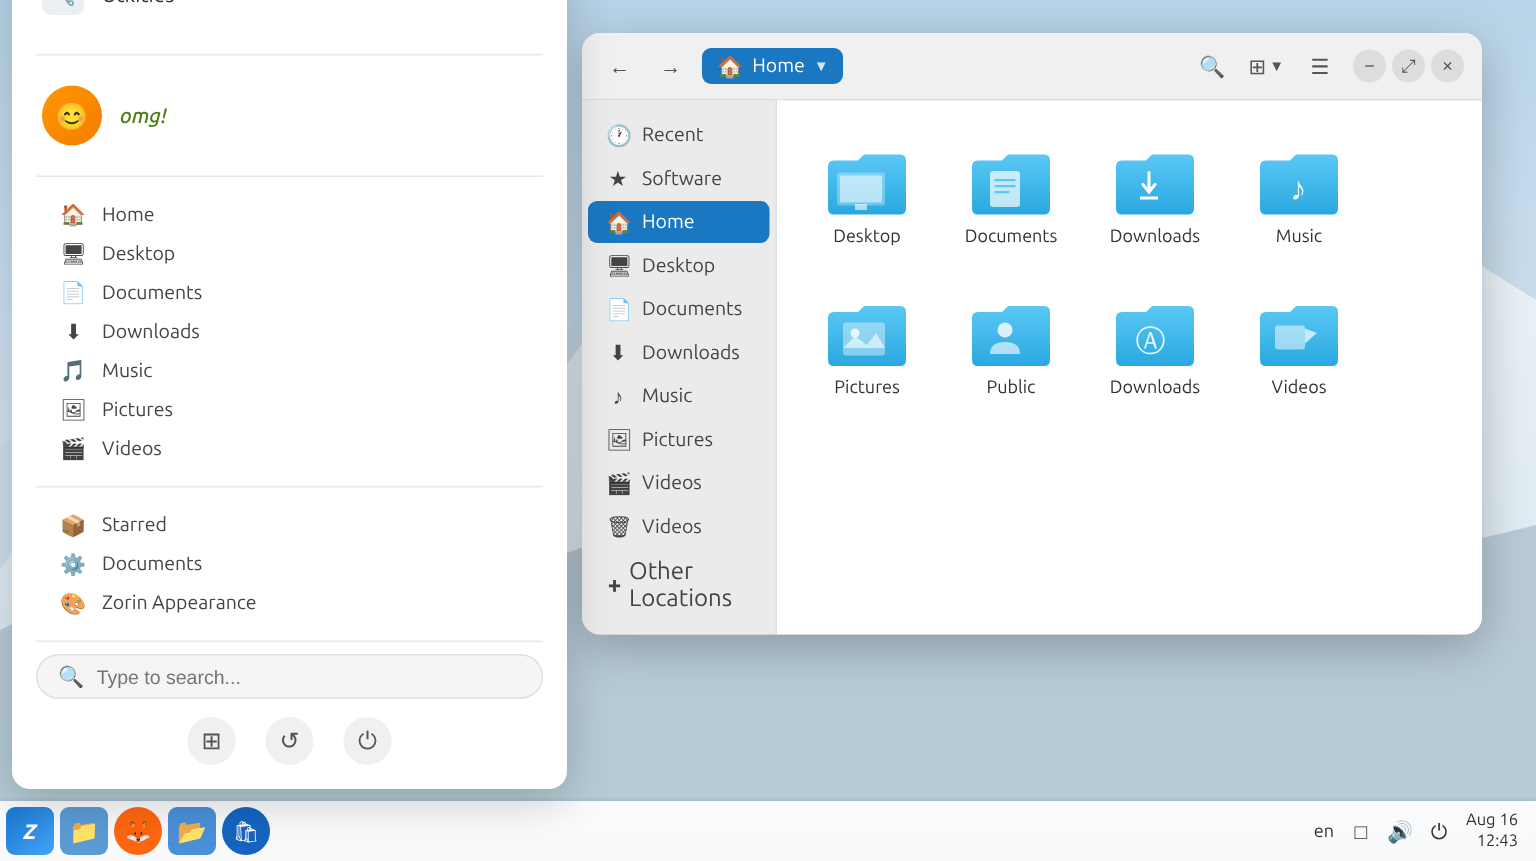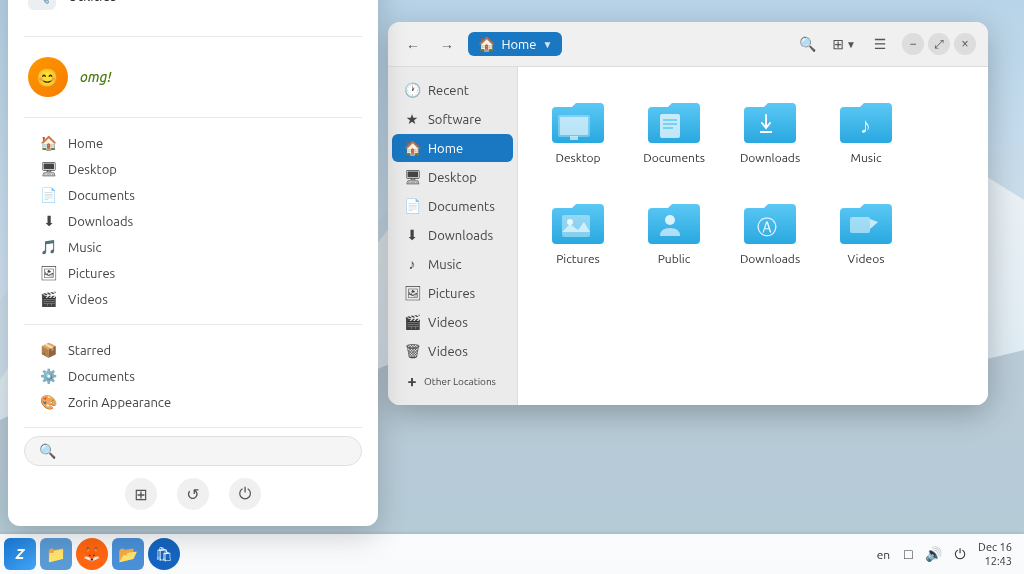--- a/index.html
+++ b/index.html
@@ -581,21 +581,21 @@
       <div class="fm-sidebar-item">
         <span class="fm-sidebar-icon">🎬</span>
         <span>Videos</span>
       </div>
       <div class="fm-sidebar-item">
         <span class="fm-sidebar-icon">🗑</span>
         <span>Videos</span>
       </div>
       <div class="fm-sidebar-item" style="gap:4px">
         <span class="fm-sidebar-icon" style="font-size:16px;font-weight:bold;">+</span>
-        <span style="font-size:10px">Other Locations</span>
+        <span style="font-size:16px">Other Locations</span>
       </div>
     </div>
 
     <div class="fm-content">
 
       <div class="folder-item">
         <div class="folder-icon">
           <svg viewBox="0 0 56 50" xmlns="http://www.w3.org/2000/svg">
             <defs>
               <linearGradient id="fd1" x1="0" y1="0" x2="0" y2="1">
@@ -800,20 +800,21 @@
     <div class="sys-item">
       <span class="place-icon">🎨</span>
       <span>Zorin Appearance</span>
     </div>
   </div>
 
   <div class="menu-divider"></div>
 
   <div class="search-bar">
     <span class="search-icon-sm">🔍</span>
+    <input class="search-input-menu" type="text" placeholder="Type to search..." style="">
   </div>
 
   <div class="menu-bottom-actions">
     <button class="menu-action-btn">⊞</button>
     <button class="menu-action-btn">↺</button>
     <button class="menu-action-btn">⏻</button>
   </div>
 </div>
 
 <div class="taskbar">
@@ -836,17 +837,17 @@
   </div>
 
   <div class="taskbar-right">
     <span style="cursor:pointer">en</span>
     <div class="tray-icons">
       <div class="tray-icon">□</div>
       <div class="tray-icon">🔊</div>
       <div class="tray-icon">⏻</div>
     </div>
     <div class="datetime">
-      <div><span>Dec 16</span></div>
+      <div><span>Aug 16</span></div>
       <div><span>12:43</span></div>
     </div>
   </div>
 </div>
 
 </body></html>

